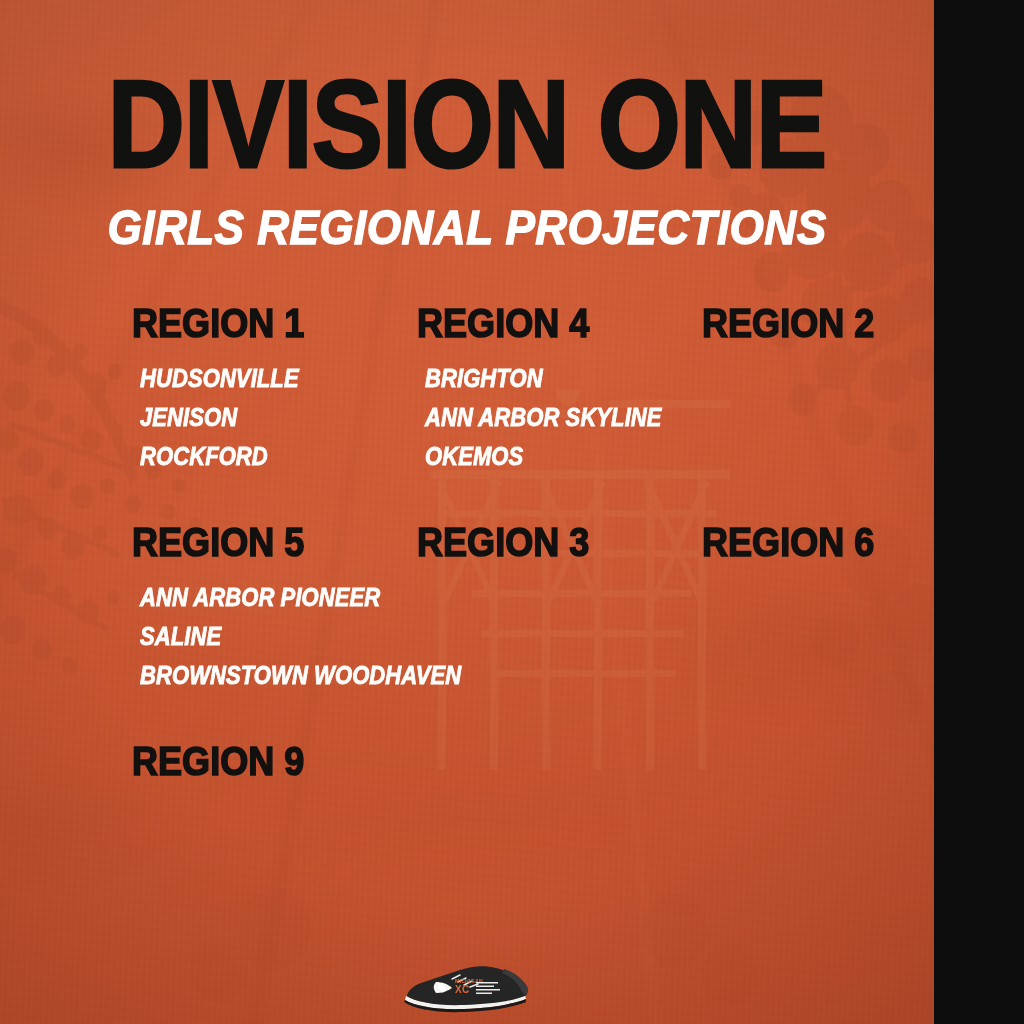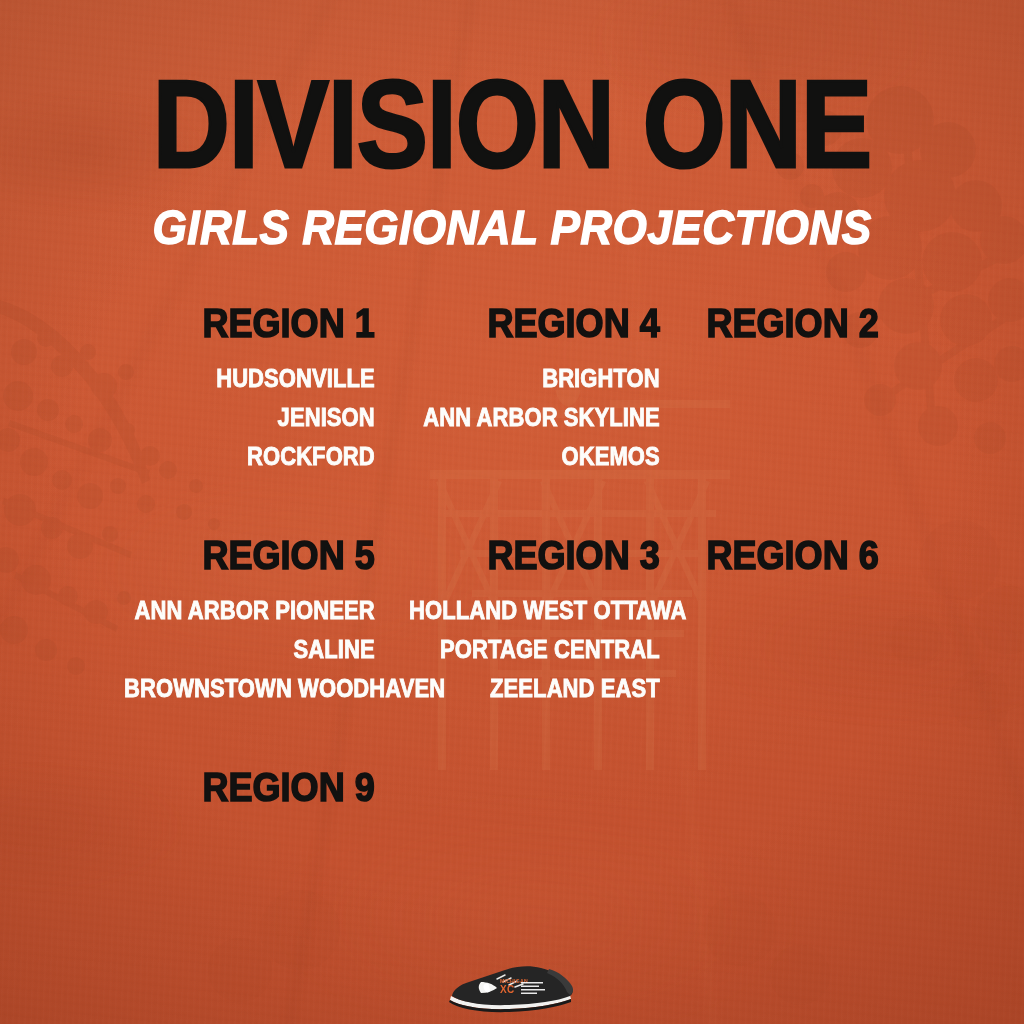--- a/index.html
+++ b/index.html
@@ -2,21 +2,21 @@
 <html><head>
 <meta charset="utf-8">
 <style>
   html, body {
     margin: 0;
     padding: 0;
     background: #0d0d0d;
   }
   #poster {
     position: relative;
-    width: 1024px;
+    width: 934px;
     height: 1024px;
     overflow: hidden;
     background: #cf5836;
     font-family: "Liberation Sans", sans-serif;
     user-select: none;
   }
 
   
   .bg-base {
     position: absolute;
@@ -127,47 +127,47 @@
     line-height: 1;
     letter-spacing: 0.5px;
     transform: scaleX(0.90);
     transform-origin: 50% 0;
     -webkit-text-stroke: 1.4px #ffffff;
     white-space: nowrap;
   }
 
   .grid {
     position: absolute;
-    left: 124px;
+    left: 132px;
     top: 303px;
     width: 780px;
     display: grid;
     grid-template-columns: 285px 285px 210px;
     grid-auto-rows: auto;
-    row-gap: 59px;
-    text-align: right;
+    row-gap: 38px;
   }
   .region { position: relative; }
   .region-title {
     color: #121110;
     font-family: "Liberation Sans Narrow", "Liberation Sans", sans-serif;
     font-weight: 700;
     font-size: 41px;
     line-height: 1.02;
     letter-spacing: 0px;
     transform: scaleX(0.88);
     transform-origin: 0 50%;
     -webkit-text-stroke: 1.6px #121110;
     white-space: nowrap;
     margin-bottom: 14px;
   }
   .school-list {
     list-style: none;
-    margin: 0;
+    margin: 8px;
     padding: 0;
+    font-style: italic;
   }
   .school {
     color: #fdfdfb;
     font-family: "Liberation Sans Narrow", "Liberation Sans", sans-serif;
     font-weight: 700;
     font-size: 25px;
     line-height: 39px;
     letter-spacing: 0.1px;
     transform: scaleX(0.88);
     transform-origin: 0 50%;
@@ -352,25 +352,20 @@
         <ul class="school-list">
           <li class="school">ANN ARBOR PIONEER</li>
           <li class="school">SALINE</li>
           <li class="school">BROWNSTOWN WOODHAVEN</li>
         </ul>
       </div>
 
 
       <div class="region">
         <div class="region-title">REGION 3</div>
-        <ul class="school-list">
-          <li class="school">HOLLAND WEST OTTAWA</li>
-          <li class="school">PORTAGE CENTRAL</li>
-          <li class="school">ZEELAND EAST</li>
-        </ul>
       </div>
 
       <div class="region">
         <div class="region-title">REGION 6</div>
       </div>
 
       <div class="region">
         <div class="region-title">REGION 9</div>
       </div>
 

